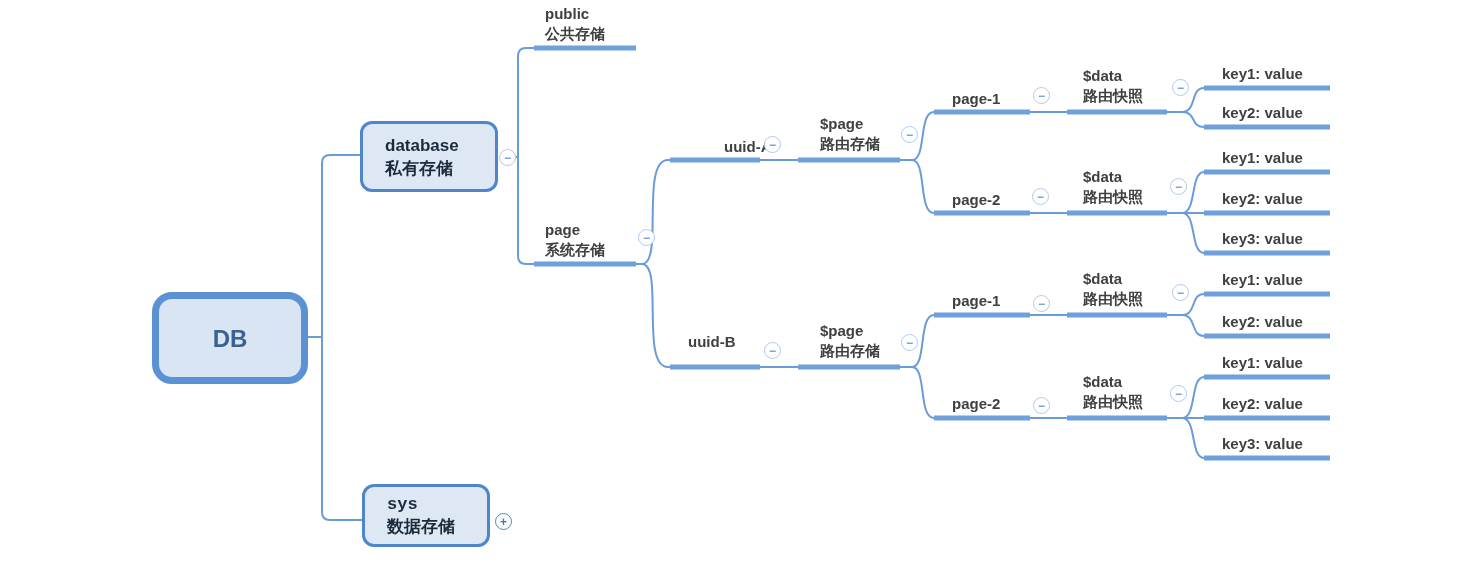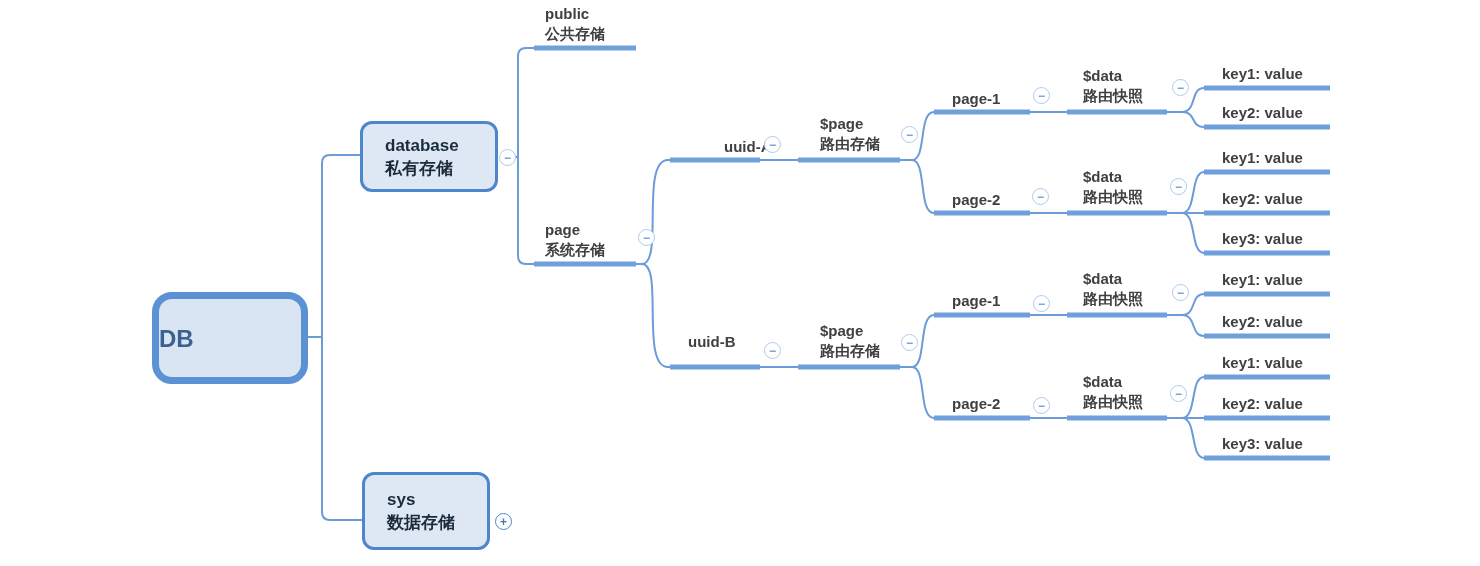--- a/index.html
+++ b/index.html
@@ -14,21 +14,21 @@
   .box{
     position:absolute;box-sizing:border-box;z-index:2;
     background:#DEE8F5;border:3px solid #4E86CC;border-radius:12px;
     display:flex;flex-direction:column;justify-content:center;
     padding-left:22px;
     color:#1B2B3C;font-size:17px;font-weight:600;line-height:23px;
     white-space:nowrap;
   }
   .box.root{
     border:7px solid #5B92D4;border-radius:20px;background:#DAE5F3;
-    padding-left:0;
+    align-items:center;padding-left:0;
     color:#3A6191;font-size:24px;font-weight:bold;
   }
   .lbl{
     position:absolute;z-index:2;
     font-size:15px;font-weight:600;color:#404040;
     line-height:20px;white-space:nowrap;
   }
   .ic{
     position:absolute;z-index:3;box-sizing:border-box;
     width:17px;height:17px;border-radius:50%;
@@ -74,21 +74,21 @@
 
   <div class="box root" style="left:152px;top:292px;width:156px;height:92px;">
     <span>DB</span>
   </div>
 
   <div class="box" style="left:360px;top:121px;width:138px;height:71px;">
     <div>database</div>
     <div>私有存储</div>
   </div>
 
-  <div class="box" style="left:362px;top:472px;width:128px;height:78px;">
+  <div class="box" style="left:362px;top:484px;width:128px;height:63px;font-family:Liberation Mono, monospace;">
     <div>sys</div>
     <div>数据存储</div>
   </div>
 
   <div class="lbl" style="left:545px;top:4px;">
     <div>public</div>
     <div>公共存储</div>
   </div>
 
   <div class="lbl" style="left:545px;top:220px;">

